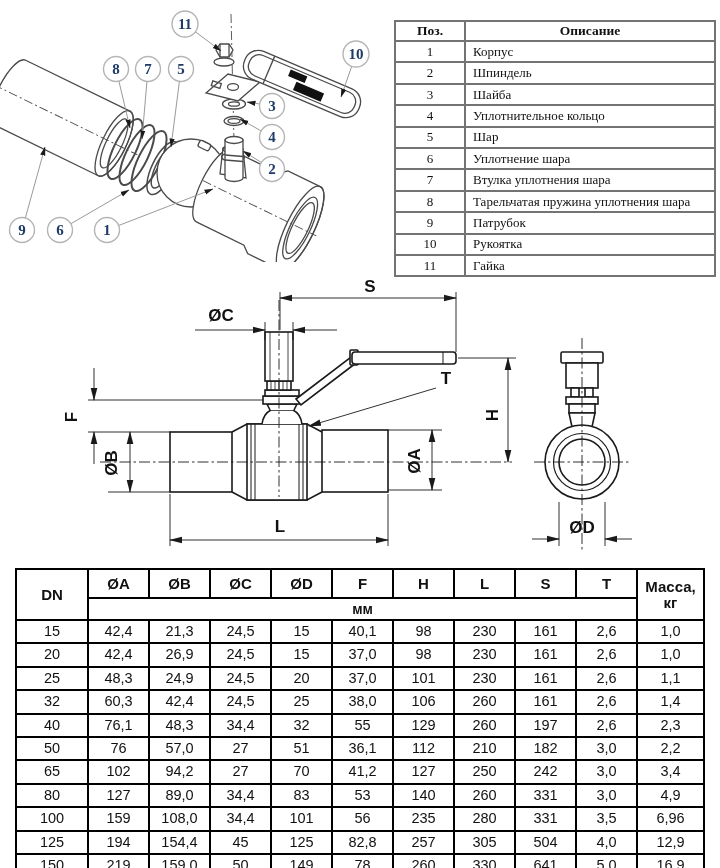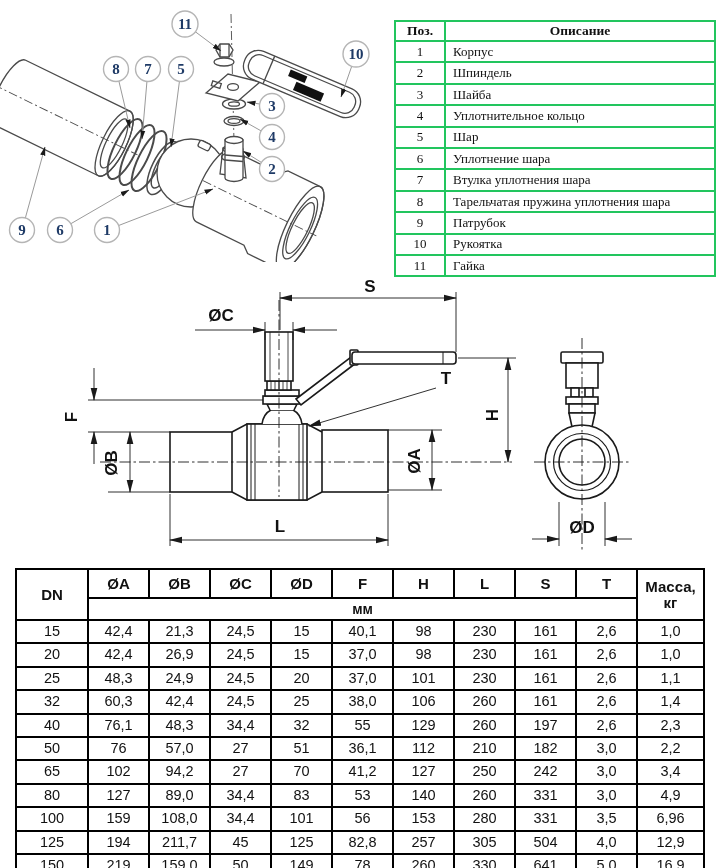--- a/index.html
+++ b/index.html
@@ -3,21 +3,21 @@
 <meta charset="utf-8">
 <style>
   html,body{margin:0;padding:0;background:#ffffff;}
   #page{position:relative;width:720px;height:868px;background:#fff;overflow:hidden;
         font-family:"Liberation Sans", sans-serif;}
   svg{display:block;}
 
   
   #parts-table{position:absolute;left:394px;top:20px;width:322px;border-collapse:collapse;
                font-family:"Liberation Serif", serif;font-size:13px;color:#111;table-layout:fixed;}
-  #parts-table th,#parts-table td{border:2px solid #22c55e;padding:0 4px;height:19.4px;line-height:1.05;}
+  #parts-table th,#parts-table td{border:2px solid #737373;padding:0 14px;height:19.4px;line-height:1.05;}
   #parts-table th{font-weight:bold;font-size:13.5px;text-align:center;height:18px;}
   #parts-table td.pos{width:40px;text-align:center;}
   #parts-table td.desc{text-align:left;padding-left:7px;}
 
   
   #dims-table{position:absolute;left:15px;top:568px;width:688px;height:286px;border-collapse:collapse;
               table-layout:fixed;font-size:14.5px;color:#111;}
   #dims-table th,#dims-table td{border:2px solid #000;text-align:center;vertical-align:middle;
               padding:0;line-height:1.05;}
   #dims-table thead th{font-weight:bold;font-size:15px;}
@@ -486,30 +486,30 @@
           <td>3,0</td>
           <td>4,9</td>
         </tr>
         <tr>
           <td>100</td>
           <td>159</td>
           <td>108,0</td>
           <td>34,4</td>
           <td>101</td>
           <td>56</td>
-          <td>153</td>
+          <td>235</td>
           <td>280</td>
           <td>331</td>
           <td>3,5</td>
           <td>6,96</td>
         </tr>
         <tr>
           <td>125</td>
           <td>194</td>
-          <td>211,7</td>
+          <td>154,4</td>
           <td>45</td>
           <td>125</td>
           <td>82,8</td>
           <td>257</td>
           <td>305</td>
           <td>504</td>
           <td>4,0</td>
           <td>12,9</td>
         </tr>
         <tr>

